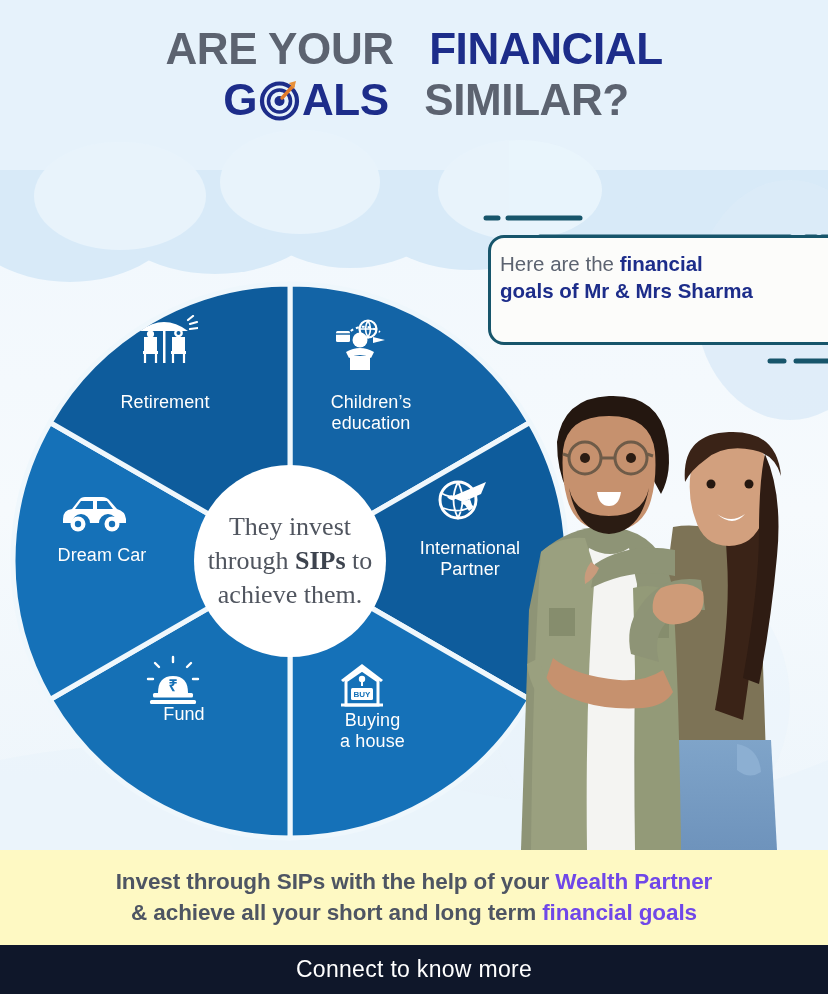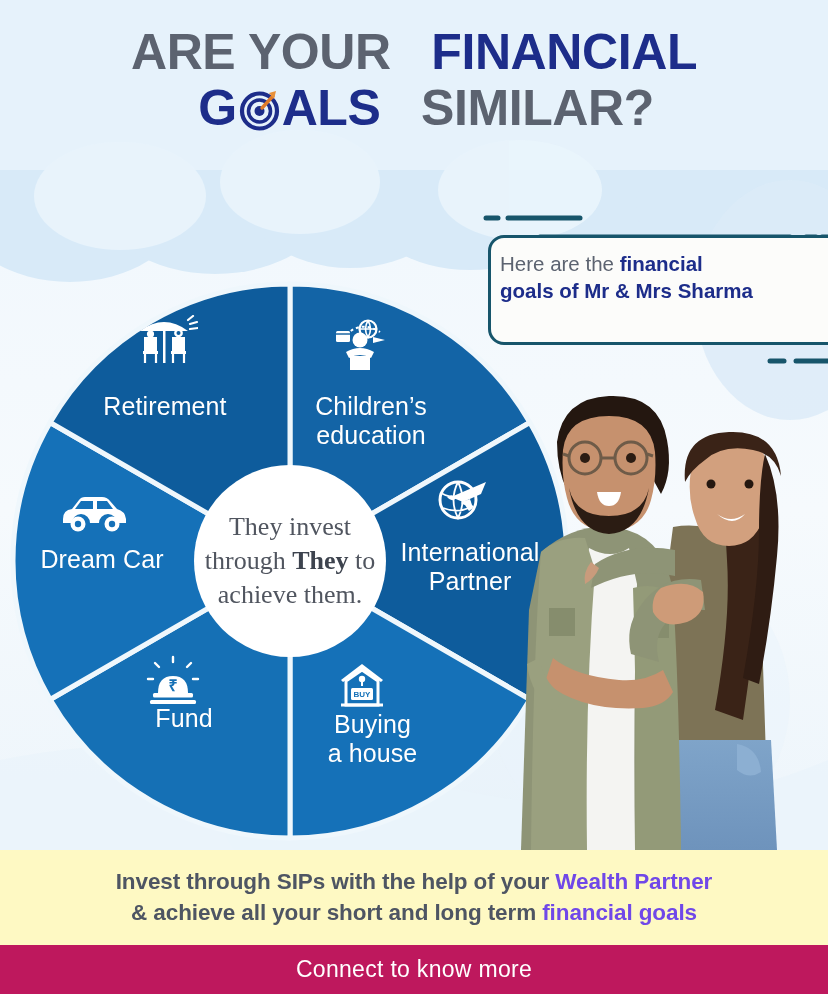--- a/index.html
+++ b/index.html
@@ -20,38 +20,38 @@
   }
   .bg-clouds { position:absolute; left:0; top:0; width:828px; height:300px; }
   .bg-soft { position:absolute; left:0; top:0; width:828px; height:850px; }
 
   
   .headline {
     position:absolute; left:0; top:26px; width:828px;
     text-align:center; line-height:1.04; z-index:6;
   }
   .headline .l1, .headline .l2 {
-    font-size:50px; font-weight:700; letter-spacing:-0.4px;
+    font-size:44px; font-weight:700; letter-spacing:-0.4px;
     white-space:nowrap;
   }
   .headline .l2 { margin-top:4px;padding-left:24px; }
   .t-grey { color:#5C6370; }
   .t-navy { color:#1D2D8A; }
   .target-wrap {
     display:inline-block; width:47px; height:47px; vertical-align:-8px;
     position:relative; margin:0 -1px;
   }
   .target-wrap svg { position:absolute; left:0; top:0; }
 
   
   .pie-zone { position:absolute; left:0px; top:270px; width:590px; height:590px; z-index:4; }
   .pie-svg  { position:absolute; left:0; top:0; }
 
   .seg-label {
-    position:absolute; color:#FFFFFF; font-size:25px; font-weight:500;
+    position:absolute; color:#FFFFFF; font-size:18px; font-weight:500;
     text-align:center; line-height:1.17; letter-spacing:0.1px;
     text-shadow:0 0 1px rgba(0,0,0,.07); pointer-events:none;
   }
   .seg-icon { position:absolute; pointer-events:none; }
 
   .center-text {
     position:absolute; left:197px; top:510px; width:186px; height:110px;
     display:flex; align-items:flex-start; justify-content:center; text-align:center;
     color:#50555F; font-size:26px; line-height:1.30; z-index:6;font-family:Liberation Serif, serif;
   }
@@ -80,21 +80,21 @@
     background:#fef9c3; display:flex; align-items:center; justify-content:center;
     z-index:8;
   }
   .bottom-text {
     text-align:center; font-size:22.5px; font-weight:700; color:#4E5563;
     line-height:1.34; letter-spacing:-0.1px; white-space:nowrap;
   }
   .t-purple { color:#7048E8; }
   .cta-bar {
     position:absolute; left:0; top:945px; width:828px; height:49px;
-    background:#be185d; display:flex; align-items:center; justify-content:center; z-index:8;
+    background:#0f172a; display:flex; align-items:center; justify-content:center; z-index:8;
   }
   .cta-label { color:#FFFFFF; font-size:23px; font-weight:400; letter-spacing:0.3px; }
 </style>
 </head>
 <body>
 
 <div class="stage">
 
   <div class="bg-base"></div>
 
@@ -269,21 +269,21 @@
     <div class="seg-label" style="left:104px; top:434px; width:160px;">
       <div>Fund</div>
     </div>
 
     <div class="seg-label" style="left:17px; top:275px; width:170px;">Dream Car</div>
   </div>
 
   <div class="center-text">
     <div>
       <span>They invest</span><br>
-      <span>through </span><b>They</b><span> to</span><br>
+      <span>through </span><b>SIPs</b><span> to</span><br>
       <span>achieve them.</span>
     </div>
   </div>
 
   <div class="photo">
     <svg width="323" height="458" viewBox="0 0 323 458">
       <defs>
         <linearGradient id="jeans" x1="0" y1="0" x2="0" y2="1">
           <stop offset="0%" stop-color="#7FA4C9"></stop>
             <stop offset="100%" stop-color="#6E93BC"></stop>

